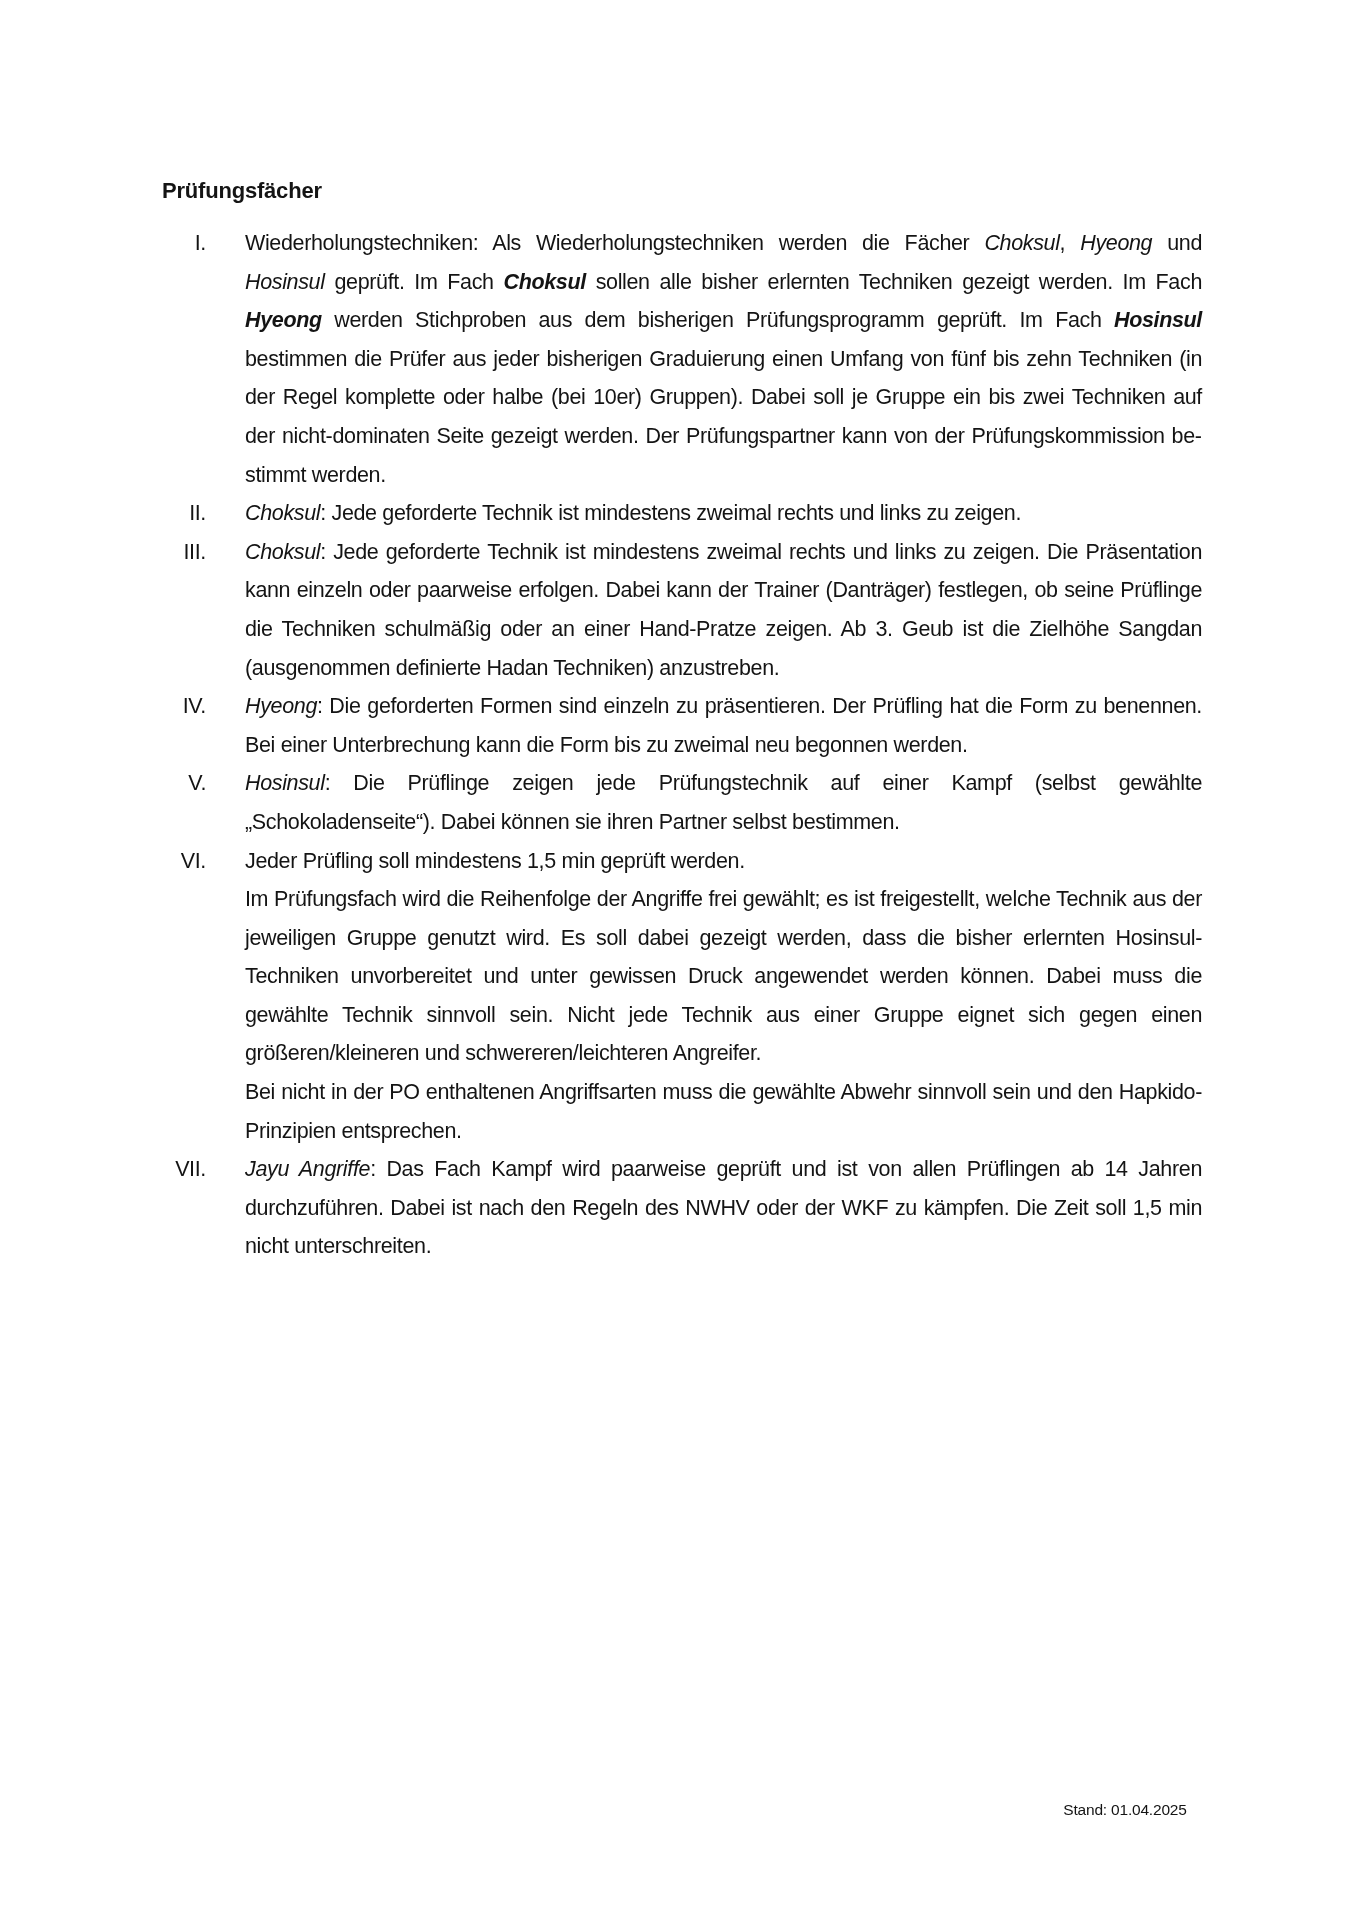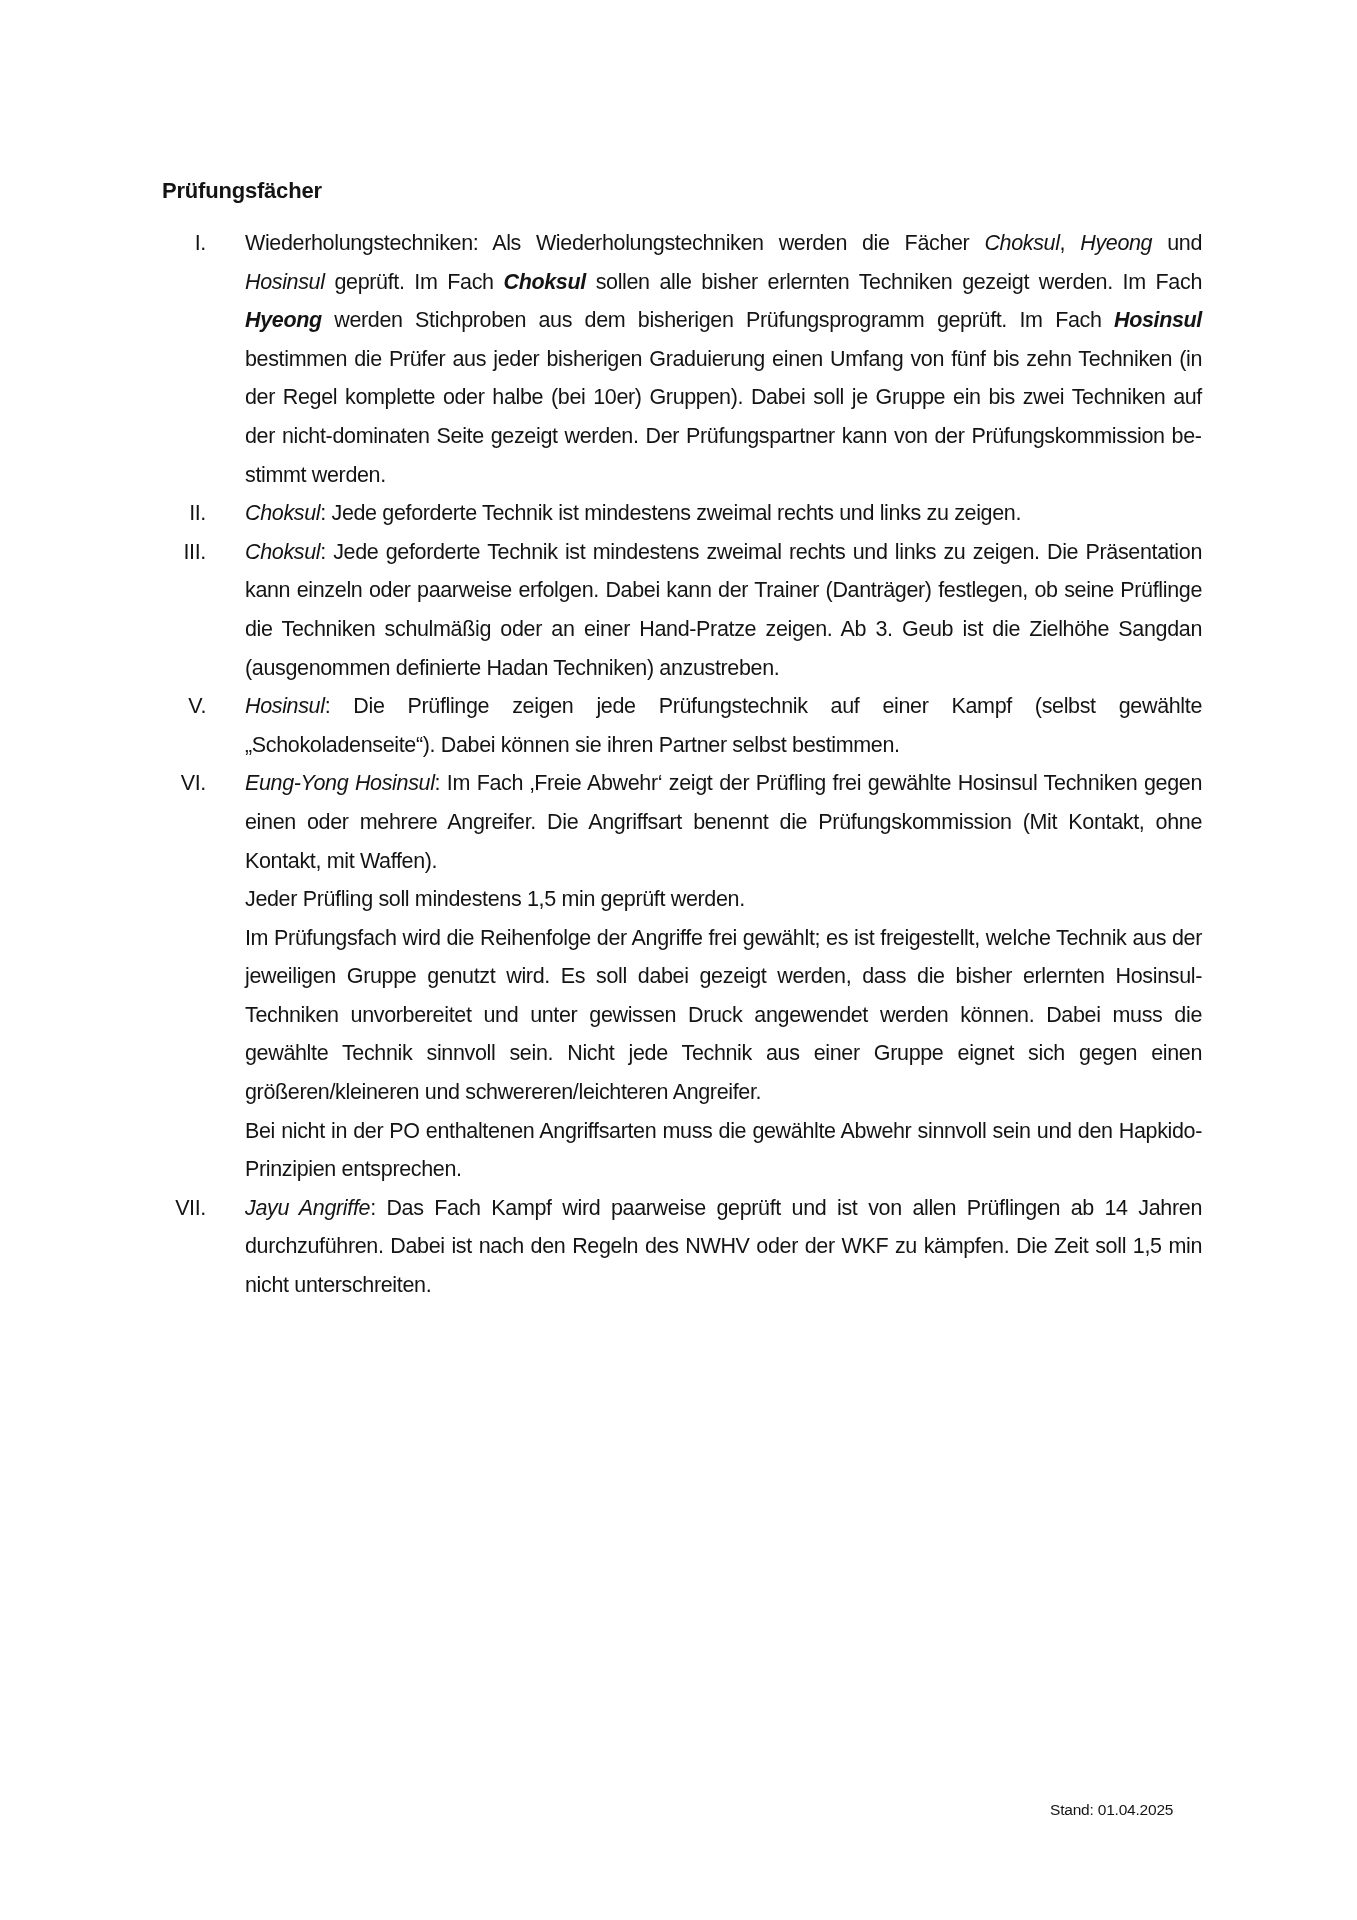--- a/index.html
+++ b/index.html
@@ -26,21 +26,21 @@
       text-align: justify;
       letter-spacing: -0.35px;
     }
     .num {
       position: absolute; left: 0; top: 0; width: 44px; text-align: right;
     }
     .para { display: block; }
     .it { font-style: italic; }
     .bi { font-style: italic; font-weight: bold; }
     .footer {
-      position: absolute; left: 1050px; top: 1783px; width: 150px; text-align: left;
+      position: absolute; left: 1050px; top: 1783px; width: 150px; text-align: center;
       font-size: 15.5px; line-height: 22px; letter-spacing: -0.2px;
     }
   </style>
 </head>
 <body>
 
 <div class="page">
   <div class="heading">Prüfungsfächer</div>
 
   <ol class="list" id="item-list">
@@ -51,26 +51,29 @@
       </li>
       <li class="item">
         <span class="num">II.</span>
         <span class="para"><span class="it">Choksul</span><span>: Jede geforderte Technik ist mindestens zweimal rechts und links zu zeigen.</span></span>
       </li>
       <li class="item">
         <span class="num">III.</span>
         <span class="para"><span class="it">Choksul</span><span>: Jede geforderte Technik ist mindestens zweimal rechts und links zu zeigen. Die Präsentation kann einzeln oder paarweise erfolgen. Dabei kann der Trainer (Dan­träger) festlegen, ob seine Prüflinge die Techniken schulmäßig oder an einer Hand-Pratze zeigen. Ab 3. Geub ist die Zielhöhe Sangdan (ausgenommen definierte Hadan Techniken) anzustreben.</span></span>
       </li>
       <li class="item">
+        <span class="num">IV.</span>
+        <span class="para"><span class="it">Hyeong</span><span>: Die geforderten Formen sind einzeln zu präsentieren. Der Prüfling hat die Form zu benennen. Bei einer Unterbrechung kann die Form bis zu zweimal neu begon­nen werden.</span></span>
+      </li>
+      <li class="item">
         <span class="num">V.</span>
         <span class="para"><span class="it">Hosinsul</span><span>: Die Prüflinge zeigen jede Prüfungstechnik auf einer Kampf (selbst gewählte „Schokoladenseite“). Dabei können sie ihren Partner selbst bestimmen.</span></span>
       </li>
       <li class="item">
         <span class="num">VI.</span>
-        <span class="para"><span class="it">Eung-Yong Hosinsul</span><span>: Im Fach ‚Freie Abwehr‘ zeigt der Prüfling frei gewählte Hosinsul Techniken gegen einen oder mehrere Angreifer. Die Angriffsart benennt die Prüfungs­kommission (Mit Kontakt, ohne Kontakt, mit Waffen).</span></span>
         <span class="para"><span>Jeder Prüfling soll mindestens 1,5 min geprüft werden.</span></span>
         <span class="para"><span>Im Prüfungsfach wird die Reihenfolge der Angriffe frei gewählt; es ist freigestellt, wel­che Technik aus der jeweiligen Gruppe genutzt wird. Es soll dabei gezeigt werden, dass die bisher erlernten Hosinsul-Techniken unvorbereitet und unter gewissen Druck an­gewendet werden können. Dabei muss die gewählte Technik sinnvoll sein. Nicht jede Technik aus einer Gruppe eignet sich gegen einen größeren/kleineren und schwere­ren/leichteren Angreifer.</span></span>
         <span class="para"><span>Bei nicht in der PO enthaltenen Angriffsarten muss die gewählte Abwehr sinnvoll sein und den Hapkido-Prinzipien entsprechen.</span></span>
       </li>
       <li class="item">
         <span class="num">VII.</span>
         <span class="para"><span class="it">Jayu Angriffe</span><span>: Das Fach Kampf wird paarweise geprüft und ist von allen Prüflingen ab 14 Jahren durchzuführen. Dabei ist nach den Regeln des NWHV oder der WKF zu kämp­fen. Die Zeit soll 1,5 min nicht unterschreiten.</span></span>
       </li>
     </ol>
 

